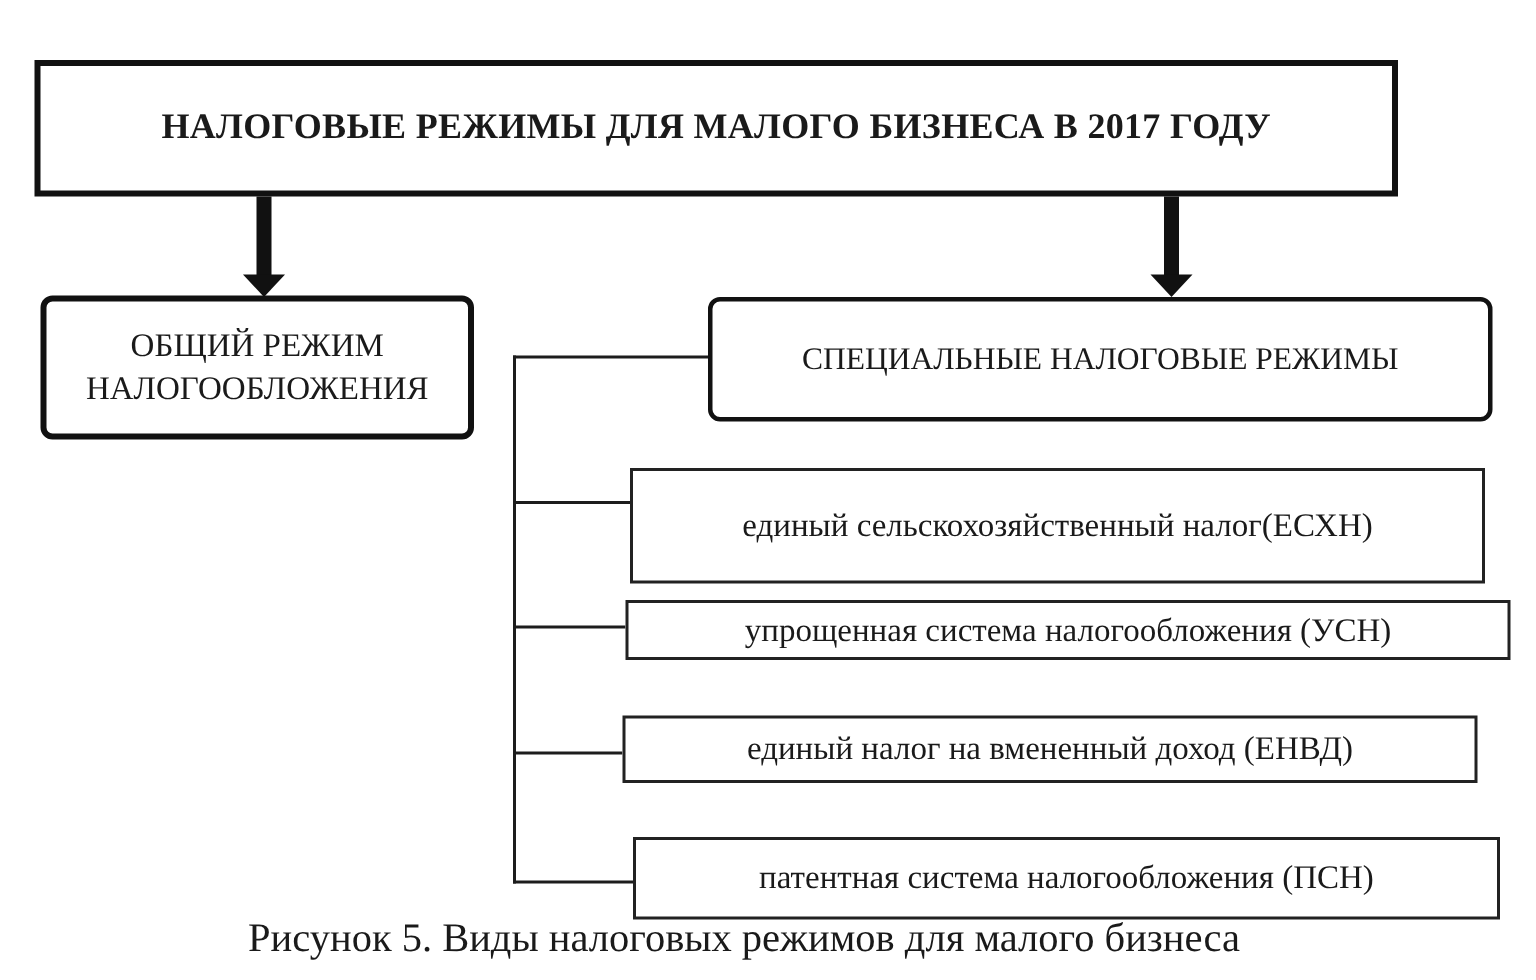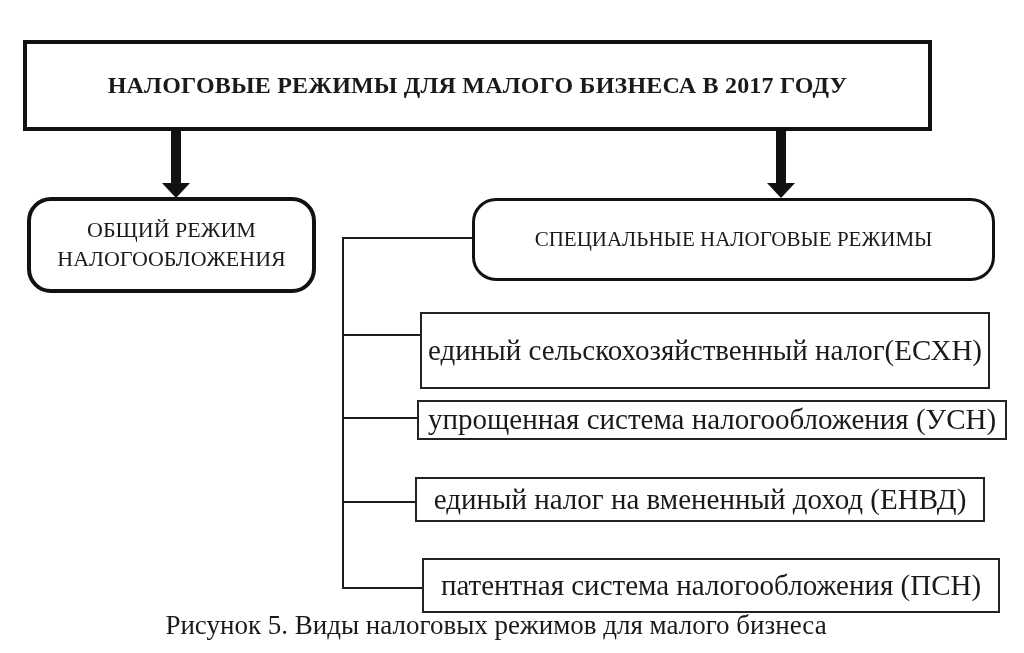--- a/index.html
+++ b/index.html
@@ -25,36 +25,36 @@
   .root-node {
     left: 23px; top: 40px; width: 909px; height: 91px;
     border: 4px solid #111111;
     font-weight: bold;
     font-size: 24px;
     letter-spacing: 0.2px;
     z-index: 3;
   }
   .rounded {
     border: 4px solid #111111;
-    border-radius: 24px;
+    border-radius: 8px;
     z-index: 3;
   }
   .general-node {
     left: 27px; top: 197px; width: 289px; height: 96px;
     font-size: 22px;
     padding: 0 26px;
   }
   .special-node {
     left: 472px; top: 198px; width: 523px; height: 83px;
     border-width: 3px;
     font-size: 21px;
   }
   .leaf {
     border: 2px solid #222222;
-    font-size: 29px;
+    font-size: 22px;
     z-index: 3;
   }
   .leaf-1 { left: 420px; top: 312px; width: 570px; height: 77px; }
   .leaf-2 { left: 417px; top: 400px; width: 590px; height: 40px; }
   .leaf-3 { left: 415px; top: 477px; width: 570px; height: 45px; }
   .leaf-4 { left: 422px; top: 558px; width: 578px; height: 55px; }
 
   .line { position: absolute; background: #1c1c1c; z-index: 1; }
   .v-line  { left: 342px; top: 237px; width: 2px;  height: 352px; }
   .h-top   { left: 342px; top: 237px; width: 130px; height: 2px; }

